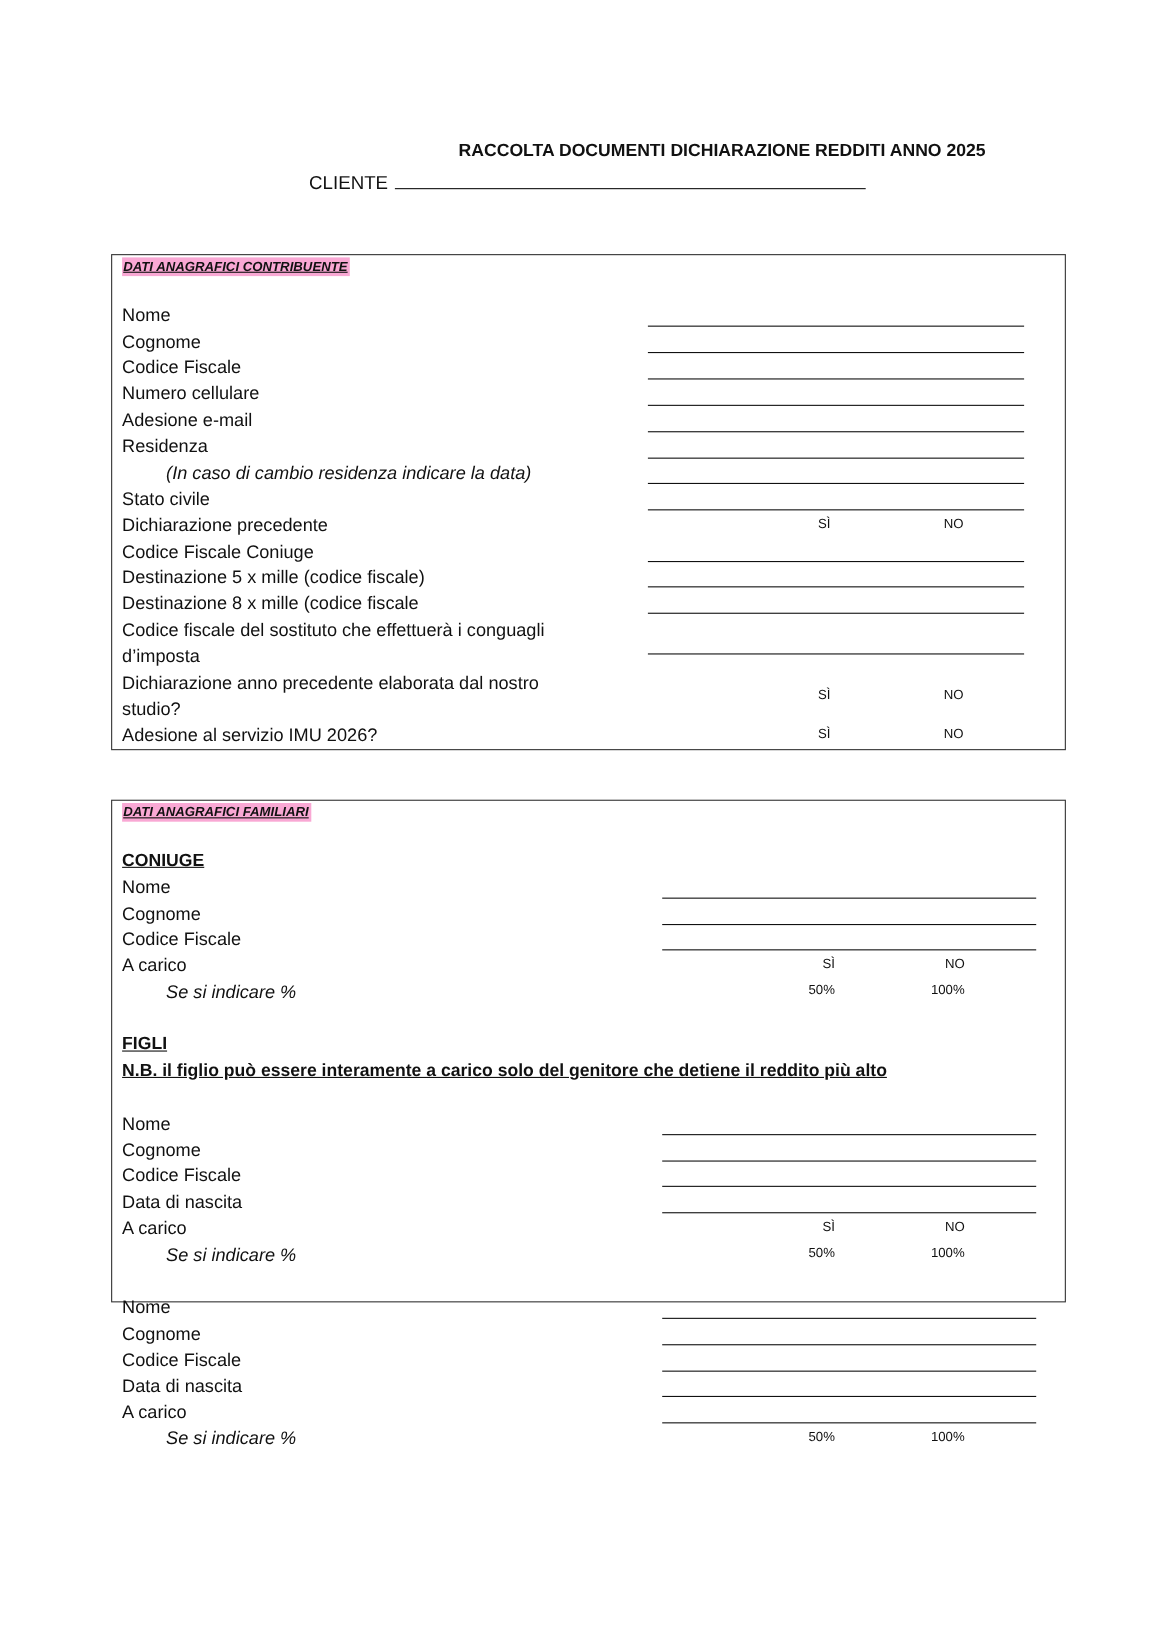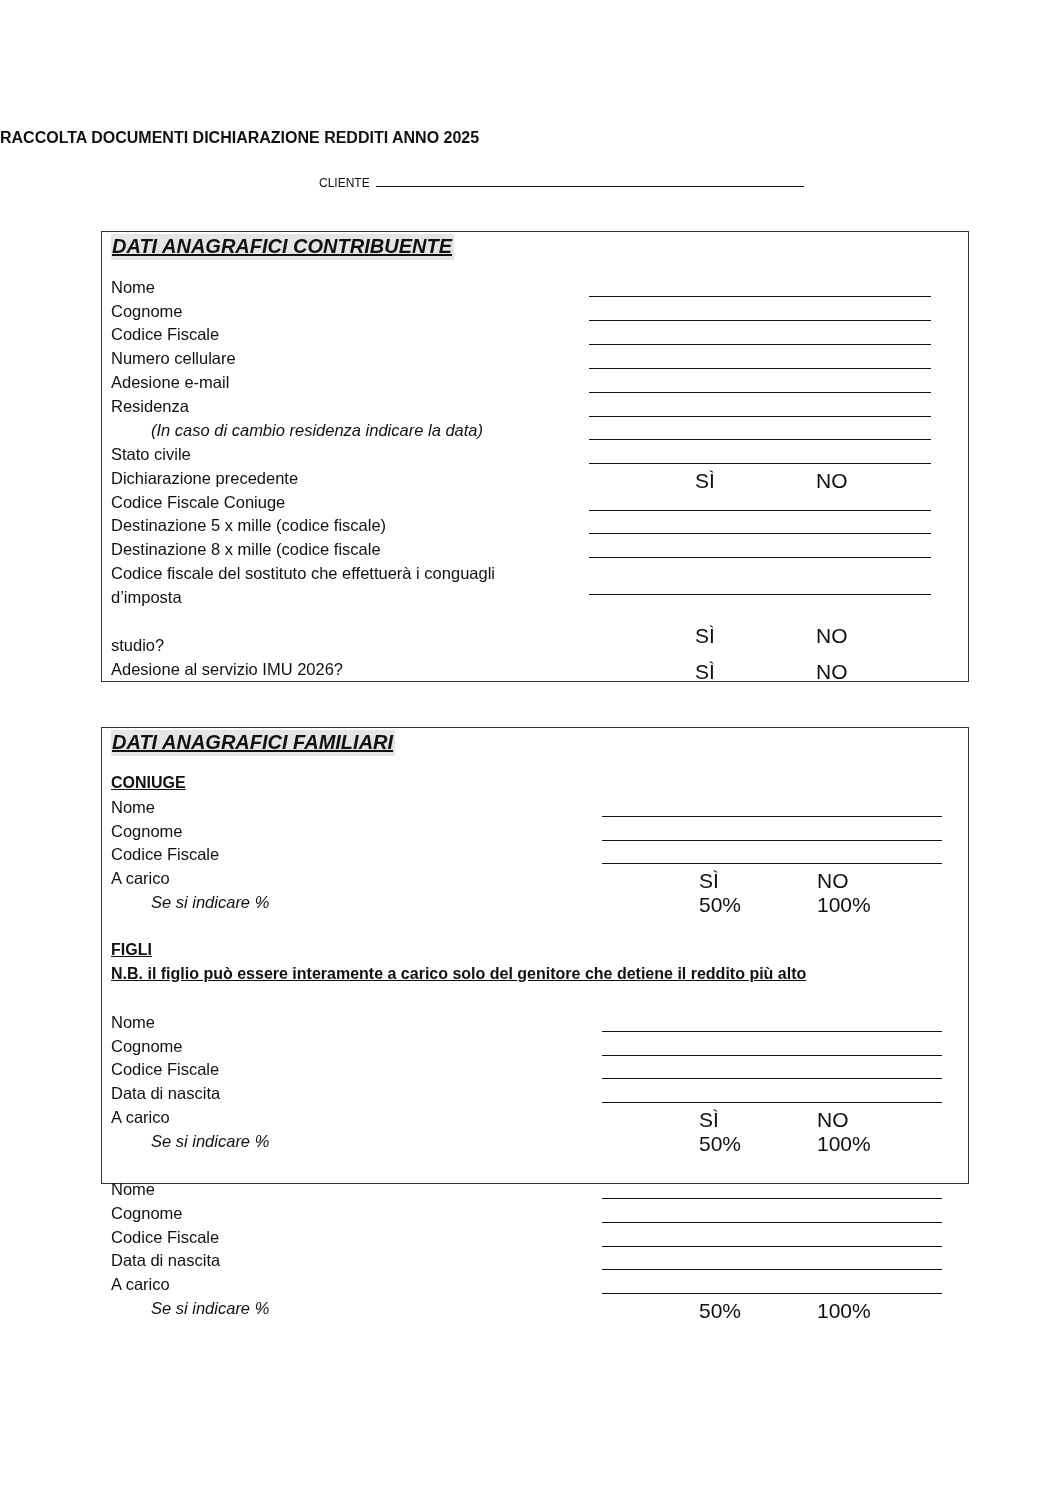--- a/index.html
+++ b/index.html
@@ -1,30 +1,30 @@
 <!DOCTYPE html>
 <html><head>
 <meta charset="utf-8">
 <style>
   html, body { margin: 0; padding: 0; background: #ffffff; }
   body { width: 1058px; height: 1497px; position: relative; font-family: "Liberation Sans", sans-serif; color: #111; }
-  .title { position: absolute; left: 0; width: 896px; top: 129px; text-align: left; font-weight: bold; font-size: 16px; }
-  .cliente { position: absolute; left: 281px; top: 172px; font-size: 12px; margin-left: 38px; }
+  .title { position: absolute; left: 0; width: 896px; top: 129px; text-align: right; font-weight: bold; font-size: 16px; }
+  .cliente { position: absolute; left: 281px; top: 157px; font-size: 17px; }
   .cliente .line { display: inline-block; width: 428px; border-bottom: 1.3px solid #111; margin-left: 6px; height: 14px; vertical-align: baseline; }
   .box { position: absolute; left: 101px; width: 868px; border: 1.3px solid #333; box-sizing: border-box; }
   .box1 { top: 231px; height: 451px; }
   .box2 { top: 727px; height: 457px; }
-  .hdr { position: absolute; left: 9px; font-style: italic; font-weight: bold; text-decoration: underline; background: #e5e5e5; font-size: 20px; padding: 1px 2px 2px 1px; }
+  .hdr { position: absolute; left: 9px; font-style: italic; font-weight: bold; text-decoration: underline; background: #f9a8d4; font-size: 12px; padding: 1px 2px 2px 1px; }
   .row { position: absolute; left: 9px; font-size: 16.5px; }
   .it { font-style: italic; margin-left: 40px; }
   .sub { position: absolute; left: 9px; font-weight: bold; text-decoration: underline; font-size: 16px; }
   .fill { position: absolute; border-bottom: 1.3px solid #111; height: 0; }
   .b1 .fill { left: 487px; width: 342px; }
   .b2 .fill { left: 500px; width: 340px; }
-  .opt { position: absolute; font-size: 21px; text-align: left; width: 60px; }
+  .opt { position: absolute; font-size: 12px; text-align: right; width: 60px; }
 </style>
 </head>
 <body>
 
 <div class="title">RACCOLTA DOCUMENTI DICHIARAZIONE REDDITI ANNO 2025</div>
 <div class="cliente">
   <span>CLIENTE</span><span class="line"></span>
 </div>
 
 <div class="box box1 b1">
@@ -51,20 +51,21 @@
   <div class="opt" style="left:714px;top:237px">NO</div>
   <div class="row" style="top:261px">Codice Fiscale Coniuge</div>
   <div class="fill" style="top:278px"></div>
   <div class="row" style="top:284px">Destinazione 5 x mille (codice fiscale)</div>
   <div class="fill" style="top:301px"></div>
   <div class="row" style="top:308px">Destinazione 8 x mille (codice fiscale</div>
   <div class="fill" style="top:325px"></div>
   <div class="row" style="top:332px">Codice fiscale del sostituto che effettuerà i conguagli</div>
   <div class="row" style="top:356px">d’imposta</div>
   <div class="fill" style="top:362px"></div>
+  <div class="row" style="top:380px">Dichiarazione anno precedente elaborata dal nostro</div>
   <div class="row" style="top:404px">studio?</div>
   <div class="opt" style="left:593px;top:392px">SÌ</div>
   <div class="opt" style="left:714px;top:392px">NO</div>
   <div class="row" style="top:428px">Adesione al servizio IMU 2026?</div>
   <div class="opt" style="left:593px;top:428px">SÌ</div>
   <div class="opt" style="left:714px;top:428px">NO</div>
 </div>
 
 <div class="box box2 b2">
   <div class="hdr" style="top:2px">DATI ANAGRAFICI FAMILIARI</div>

